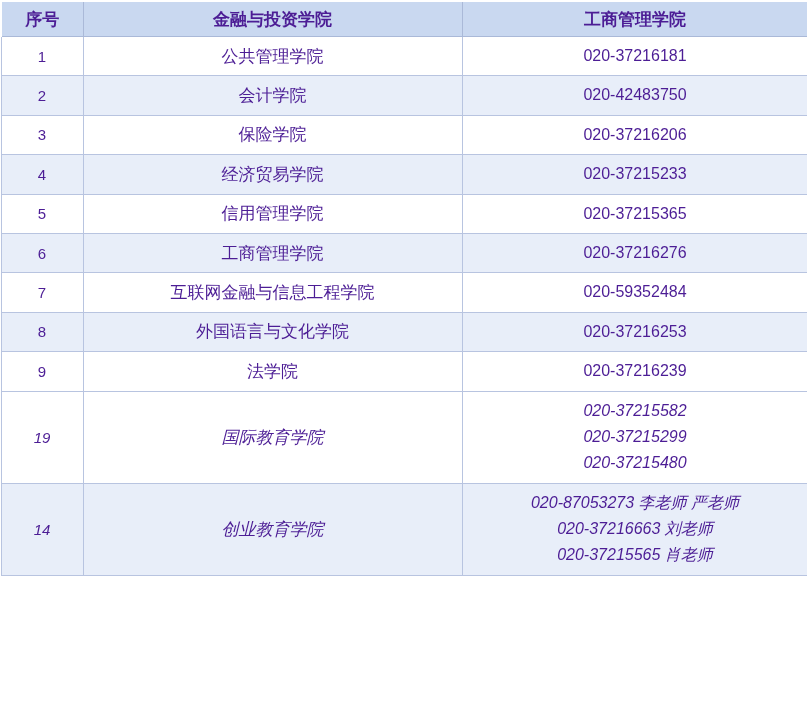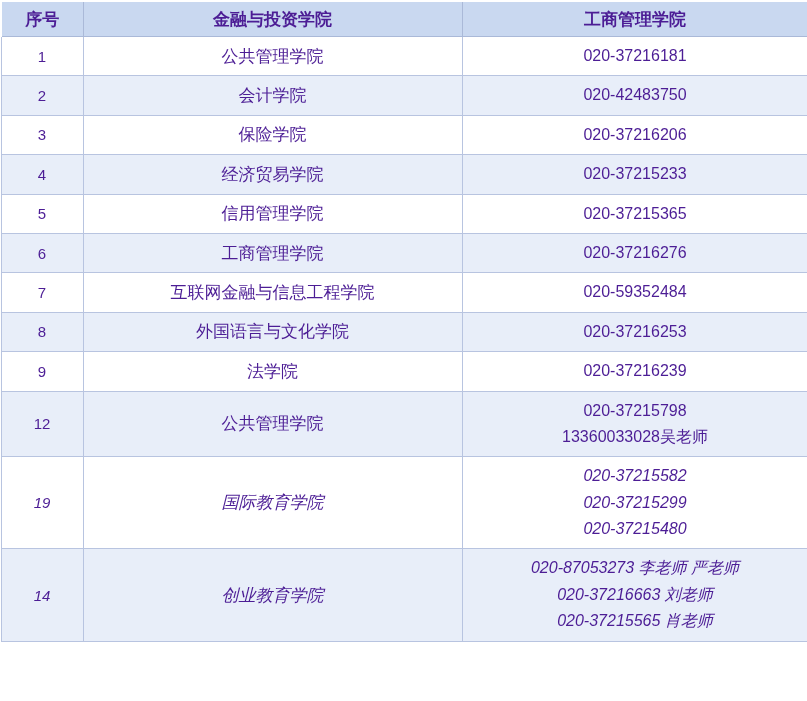--- a/index.html
+++ b/index.html
@@ -161,30 +161,20 @@
         </tr>
         <tr class="plain">
           <td class="idx ">9</td>
           <td class="college ">法学院</td>
           <td class="phone ">
             <div class="multi">
               <div class="line">020-37216239</div>
             </div>
           </td>
         </tr>
-        <tr class="alt">
-          <td class="idx tall-2">12</td>
-          <td class="college tall-2">公共管理学院</td>
-          <td class="phone tall-2">
-            <div class="multi">
-              <div class="line">020-37215798</div>
-              <div class="line">13360033028吴老师</div>
-            </div>
-          </td>
-        </tr>
         <tr class="plain">
           <td class="idx tall-3">19</td>
           <td class="college tall-3">国际教育学院</td>
           <td class="phone tall-3">
             <div class="multi">
               <div class="line">020-37215582</div>
               <div class="line">020-37215299</div>
               <div class="line">020-37215480</div>
             </div>
           </td>

